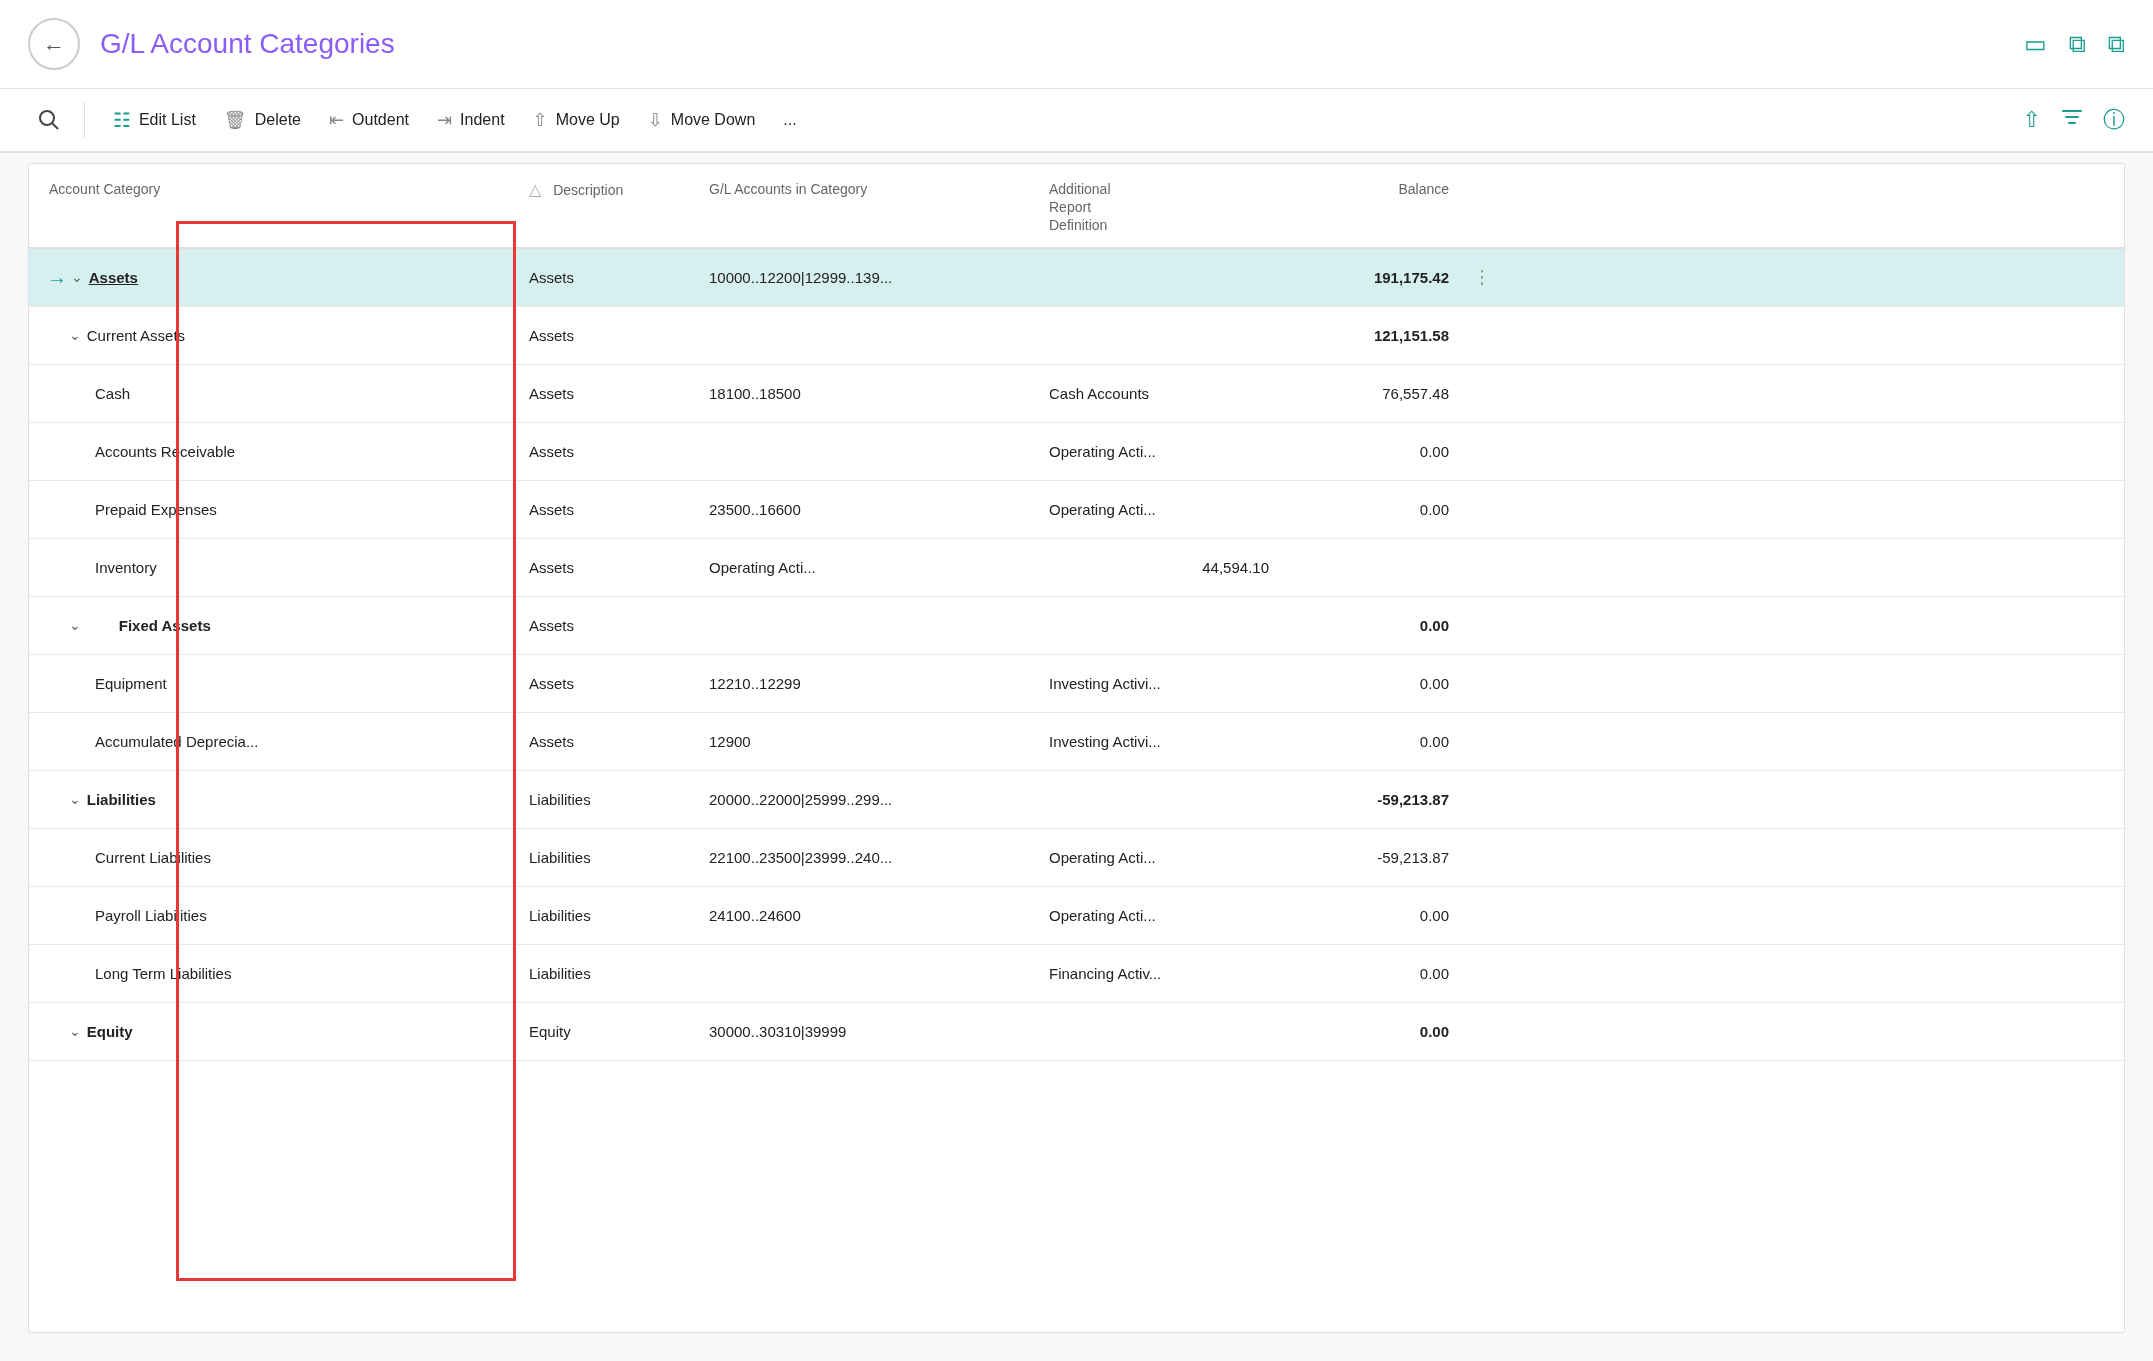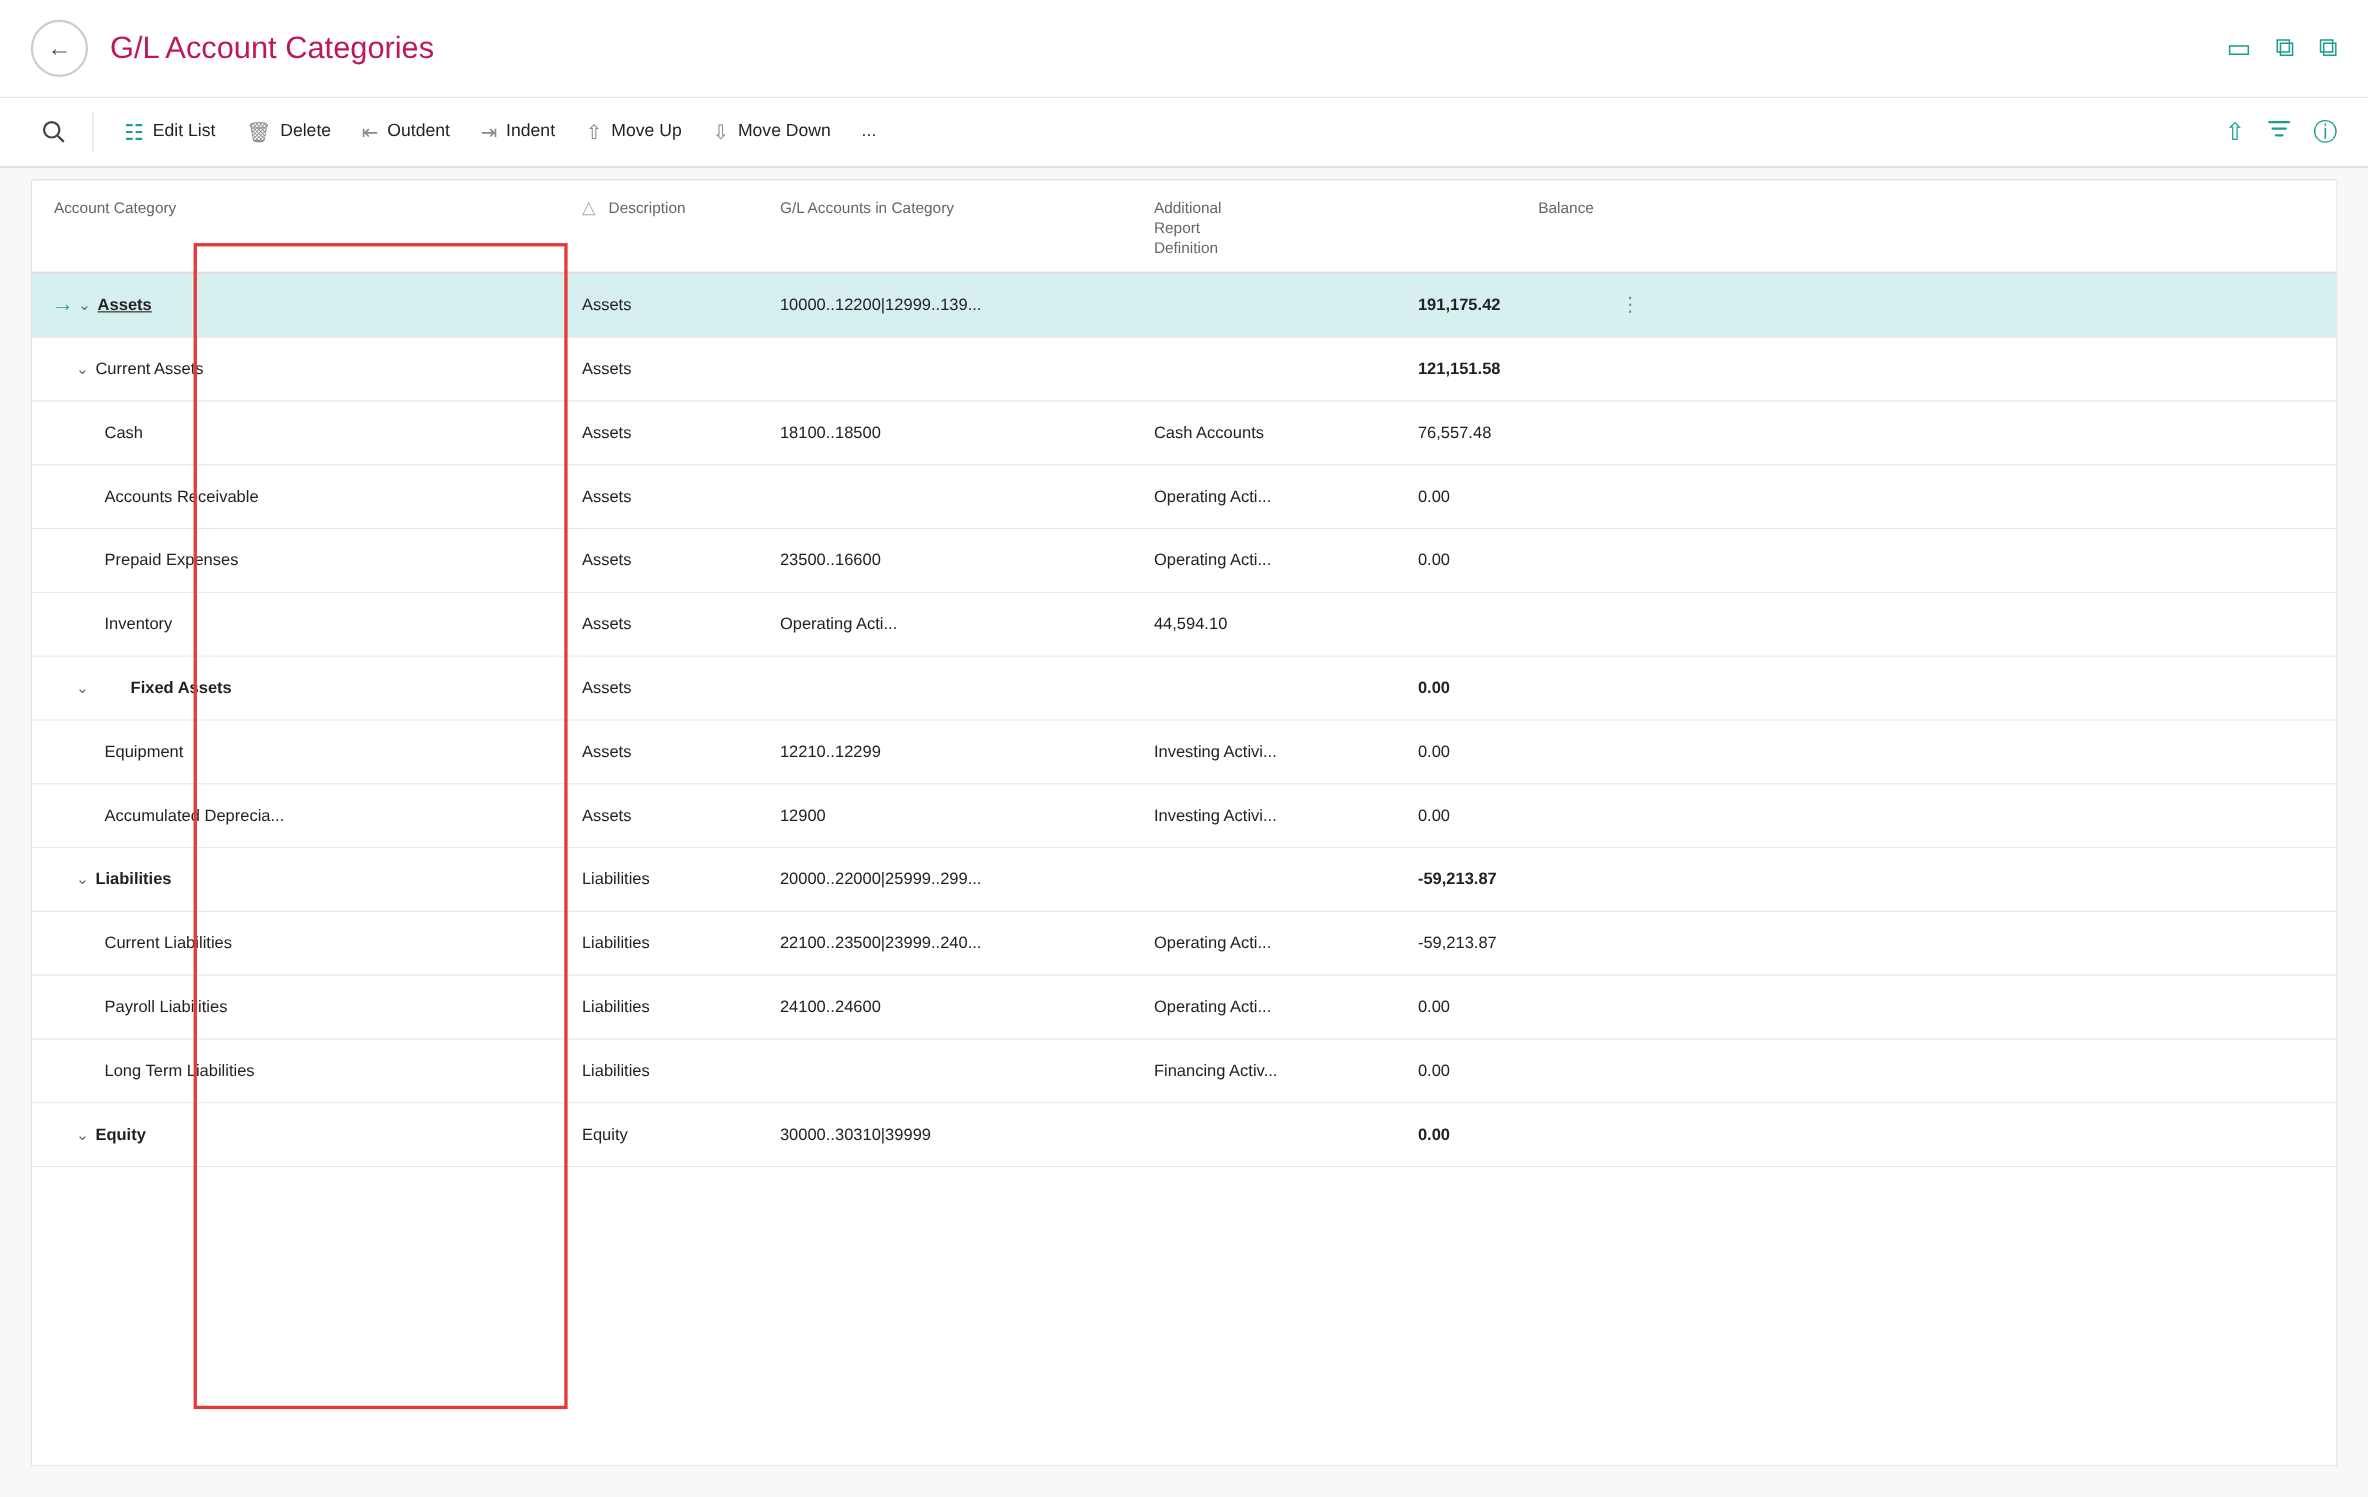--- a/index.html
+++ b/index.html
@@ -33,21 +33,21 @@
       display: flex; align-items: center; justify-content: center;
       cursor: pointer;
       color: #555;
       font-size: 22px;
       margin-right: 20px;
       flex-shrink: 0;
     }
     .title-text {
       font-size: 28px;
       font-weight: 400;
-      color: #be185d;
+      color: #8b5cf6;
       flex: 1;
     }
     .title-icons {
       display: flex; gap: 22px; align-items: center;
     }
     .title-icon {
       color: #1a9e8e;
       font-size: 24px;
       cursor: pointer;
     }
@@ -131,21 +131,21 @@
       min-height: 58px;
     }
     .table-row.selected {
       background: #d6efef;
     }
     .td {
       padding: 10px 10px;
       font-size: 15px;
       color: #222;
     }
-    .td.right { text-align: left; }
+    .td.right { text-align: right; }
     .td.bold { font-weight: 700; }
     .desc-cell {
       display: flex;
       align-items: center;
     }
     .indent-0 { padding-left: 8px; }
     .indent-1 { padding-left: 30px; }
     .indent-2 { padding-left: 56px; }
     .chevron {
       display: inline-flex;

